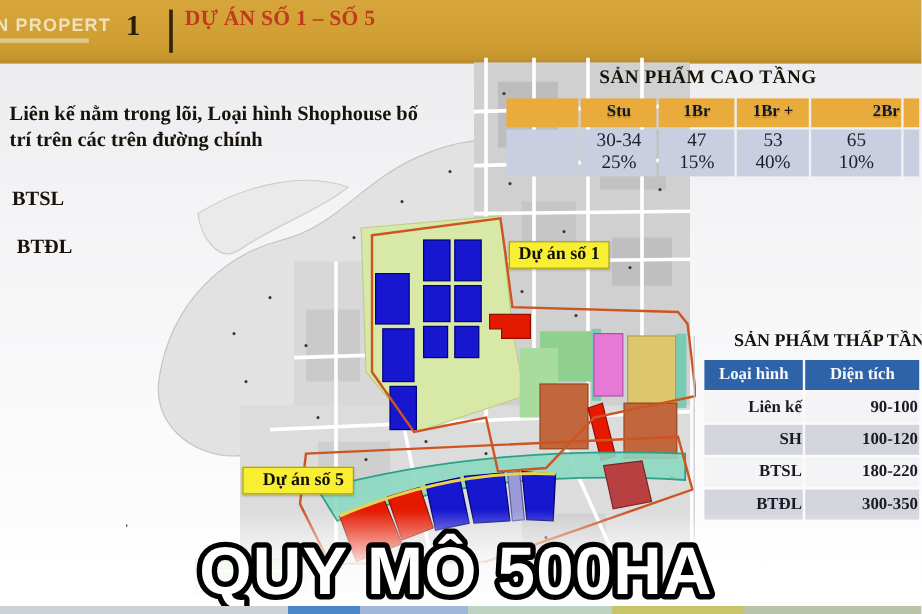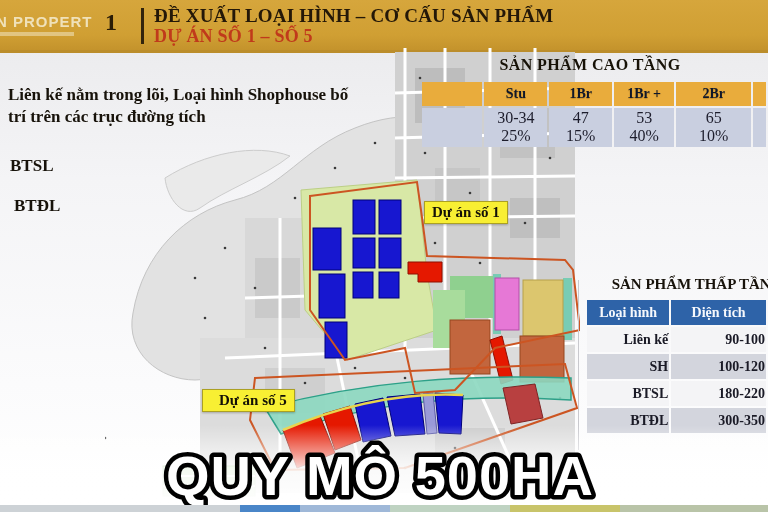--- a/index.html
+++ b/index.html
@@ -27,21 +27,21 @@
   .note-item2{position:absolute;left:14px;top:196px;font-size:17px;font-weight:bold;color:#17120A;}
   
   .hr-title{position:absolute;left:420px;top:56px;width:340px;text-align:center;
             font-size:16px;font-weight:bold;color:#171207;letter-spacing:.4px;}
   .hr-table{position:absolute;left:420px;top:80px;border-collapse:separate;border-spacing:2px;}
   .hr-table th{background:#E9AC3C;color:#0f172a;font-size:14px;font-weight:bold;
                height:22px;text-shadow:0 1px 1px rgba(120,80,0,.35);}
   .hr-table td{background:#C9CFE0;color:#1D1D2C;font-size:16px;font-weight:normal;
                text-align:center;height:34px;line-height:1.15;}
   .hr-c0{width:63px;} .hr-c1{width:64px;} .hr-c2{width:63px;text-align:center;} .hr-c3{width:61px;}
-  .hr-c4{width:76px;} .hr-c5{width:12px;}
+  .hr-c4{width:76px;text-align:right;} .hr-c5{width:12px;}
   
   .lr-title{position:absolute;left:585px;top:276px;width:224px;text-align:center;
             font-size:15px;font-weight:bold;color:#17120A;white-space:nowrap;}
   .lr-table{position:absolute;left:585px;top:298px;border-collapse:separate;border-spacing:2px;}
   .lr-table th{background:#2E63A8;color:#F6F8FC;font-size:14px;font-weight:bold;height:23px;}
   .lr-table td{font-size:14px;font-weight:bold;color:#1A1A26;text-align:right;height:23px;}
   .lr-table tr:nth-child(odd) td{background:#D3D5DD;}
   .lr-table tr:nth-child(even) td{background:#F4F4F6;}
   .lr-c0{width:98px;} .lr-c1{width:120px;text-align:center;}
   .panel-edge{position:absolute;left:578px;top:280px;width:1px;height:170px;background:#C9C9CE;}
@@ -69,26 +69,25 @@
 <div class="slide">
 
   <div class="header">
     <div class="logo">
       <div class="logo-text">N PROPERTY</div>
       <div class="logo-tag"></div>
     </div>
     <div class="sec-num">1</div>
     <div class="divider"></div>
     <div class="titles">
-      <div class="title-main">ĐỀ XUẤT LOẠI HÌNH – CƠ CẤU SẢN PHẨM</div>
       <div class="title-sub">DỰ ÁN SỐ 1 – SỐ 5</div>
     </div>
   </div>
 
-  <div class="note">Liên kế nằm trong lõi, Loại hình Shophouse bố trí trên các trục đường tích</div>
+  <div class="note">Liên kế nằm trong lõi, Loại hình Shophouse bố trí trên các trên đường chính</div>
   <div class="note-item1">BTSL</div>
   <div class="note-item2">BTĐL</div>
 
   <svg class="map-svg" width="475" height="460" viewBox="0 0 475 460">
 
     <g>
       <path d="M28,265 C38,205 80,165 130,152 C178,140 198,100 250,80 C300,60 340,68 352,95
                C332,112 302,118 290,142 C278,166 250,182 222,188 C192,194 172,222 162,262
                C152,302 122,332 90,332 C55,332 20,305 28,265 Z" fill="#E2E2E2" stroke="#C4C4C4" stroke-width="1"></path>
       <path d="M60,130 C100,105 150,95 185,108 C160,128 120,142 95,160 C78,172 62,150 60,130 Z" fill="#EAEAEA" stroke="#CCCCCC" stroke-width="1"></path>

